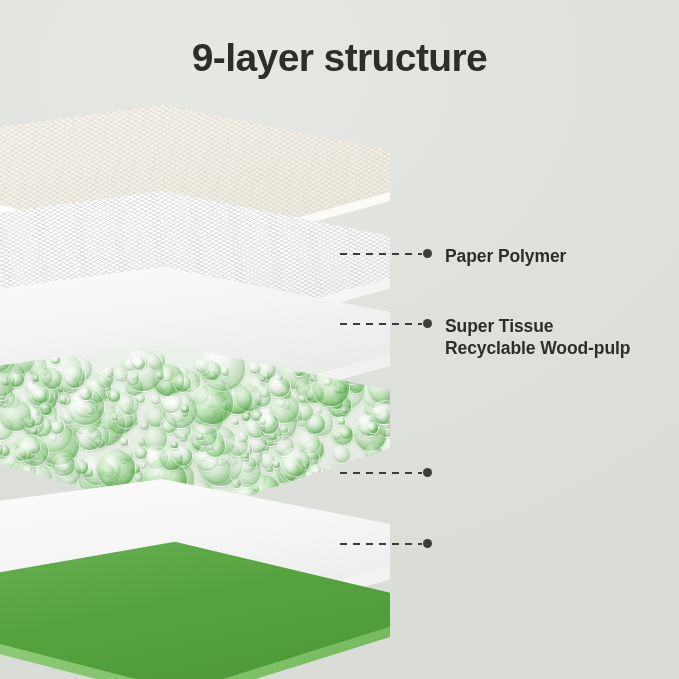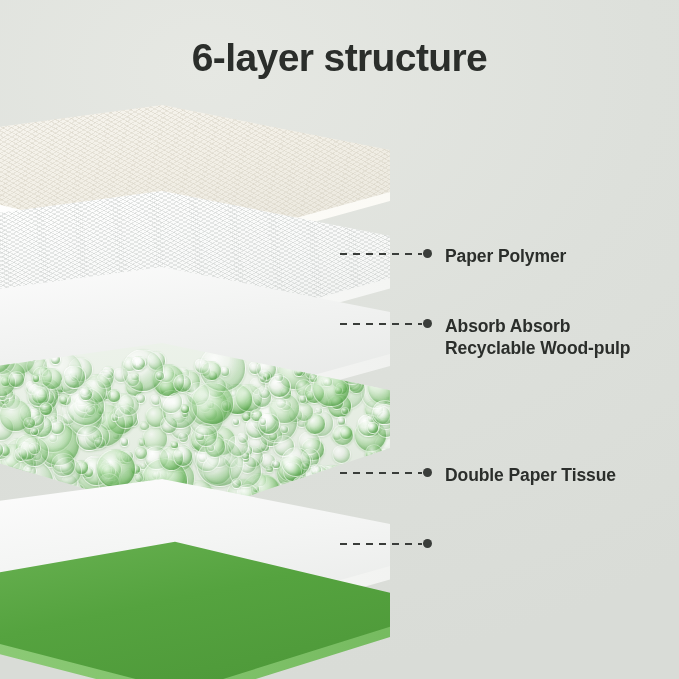--- a/index.html
+++ b/index.html
@@ -154,21 +154,21 @@
     letter-spacing:-0.1px;
     white-space:pre-line;
     font-family:"Liberation Sans", sans-serif;
   }
 </style>
 </head>
 <body>
 
 <div id="scene">
 
-  <div class="title">6-layer structure</div>
+  <div class="title">9-layer structure</div>
 
   <div class="stack">
 
     <div class="sheet" id="sheet1">
       <div class="face"></div>
       <div class="edge"></div>
     </div>
 
     <div class="sheet" id="sheet2">
       <div class="face"></div>
@@ -602,29 +602,28 @@
 
   <div class="callout" style="top:245px">
     <div class="lead"></div>
     <div class="dot"></div>
     <div class="ctext">Paper Polymer</div>
   </div>
 
   <div class="callout" style="top:315px">
     <div class="lead"></div>
     <div class="dot"></div>
-    <div class="ctext">Absorb Absorb
+    <div class="ctext">Super Tissue
 Recyclable Wood-pulp</div>
   </div>
 
 
   <div class="callout" style="top:464px">
     <div class="lead"></div>
     <div class="dot"></div>
-    <div class="ctext">Double Paper Tissue</div>
   </div>
 
   <div class="callout" style="top:535px">
     <div class="lead"></div>
     <div class="dot"></div>
   </div>
 
 </div>
 
 </body></html>

